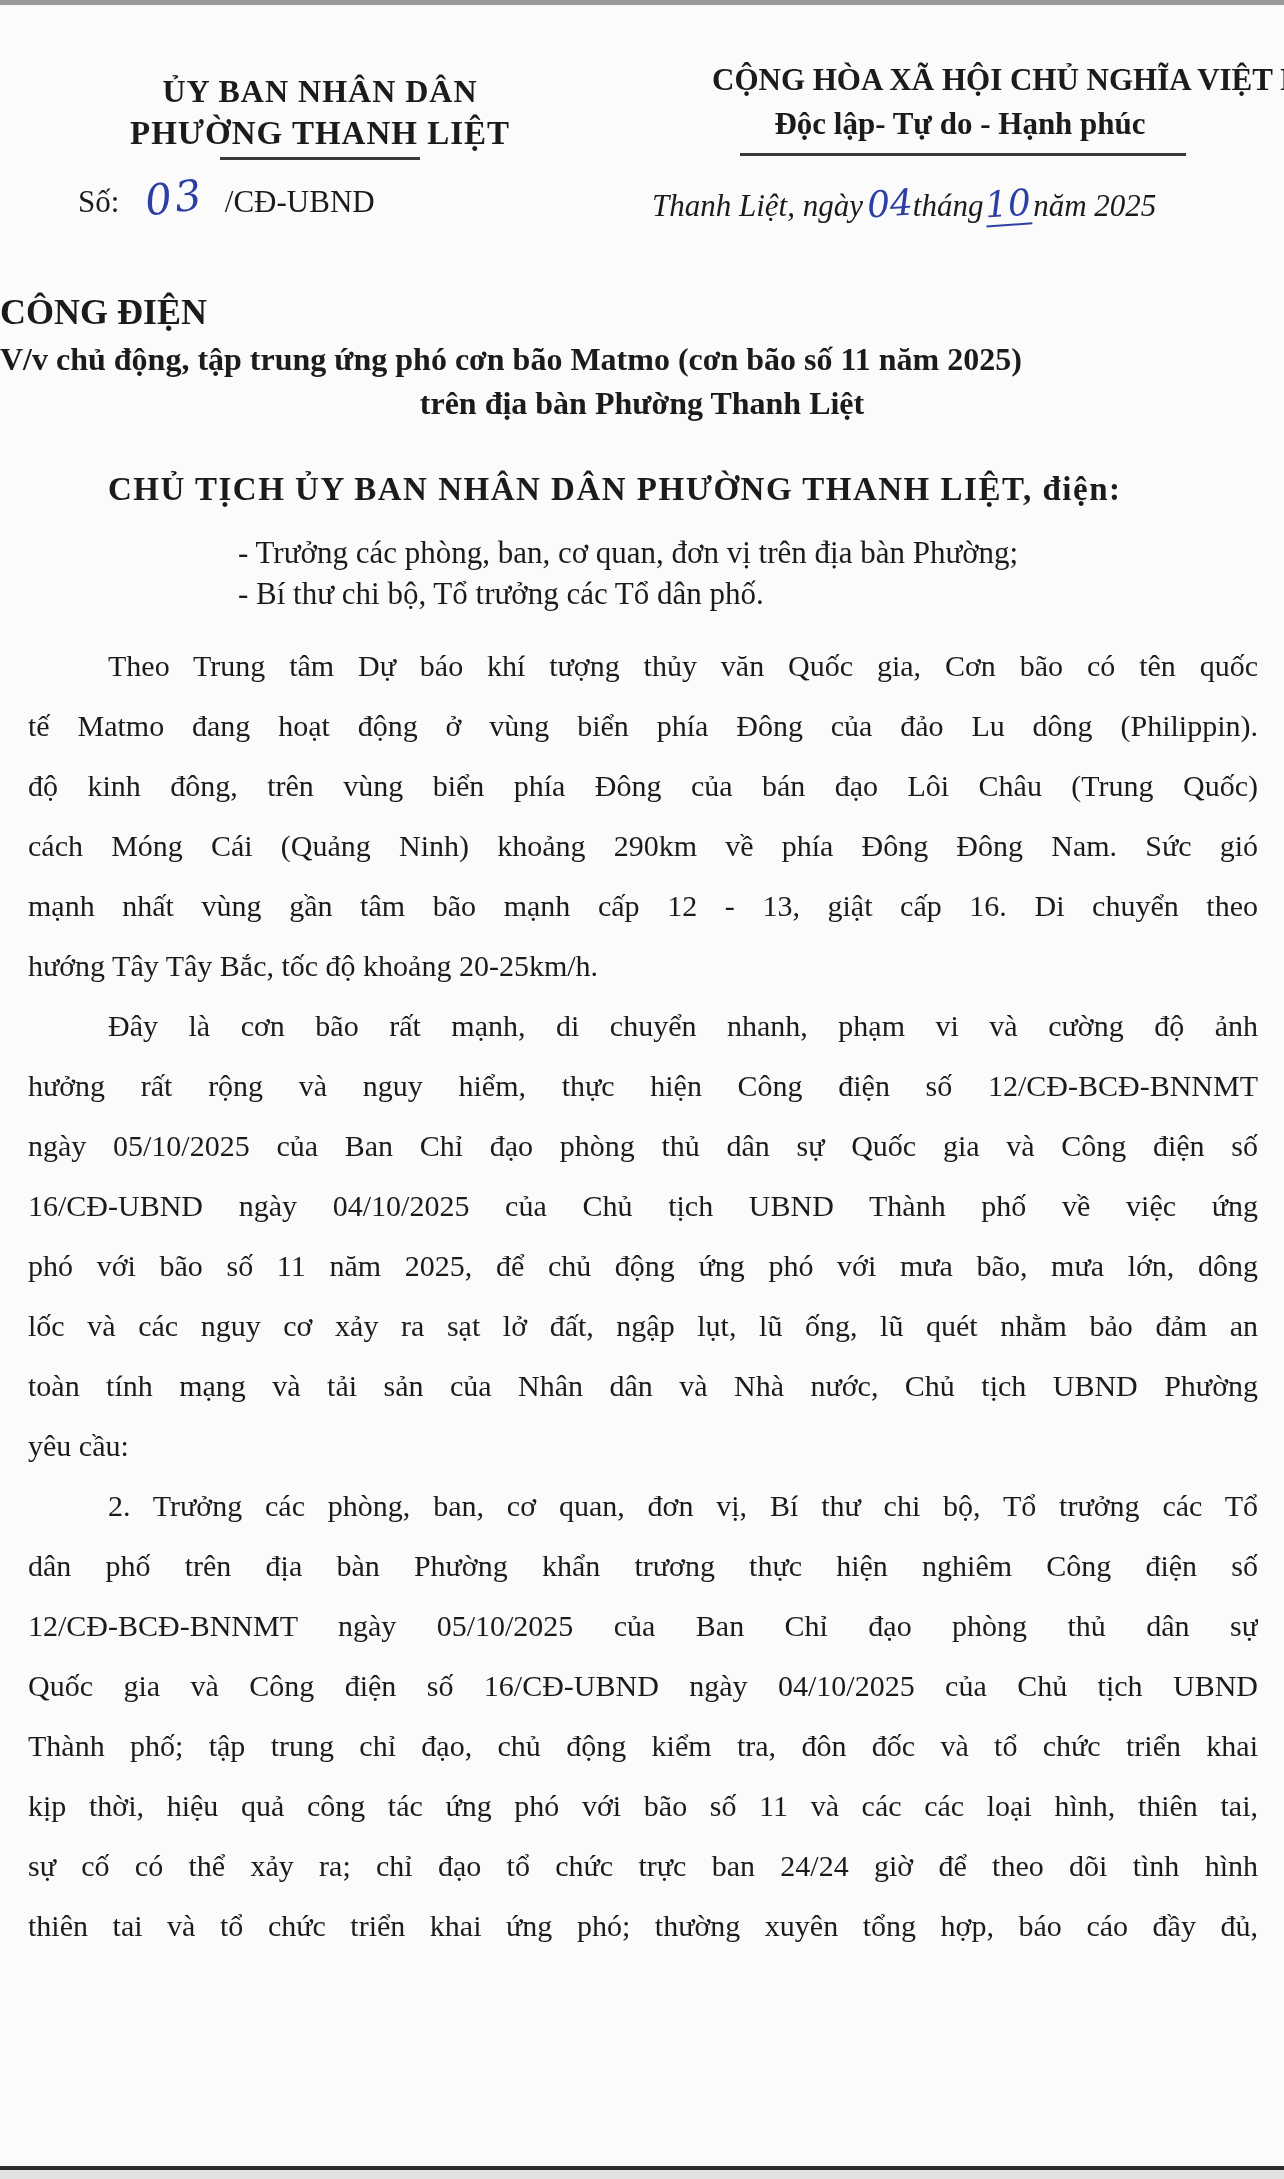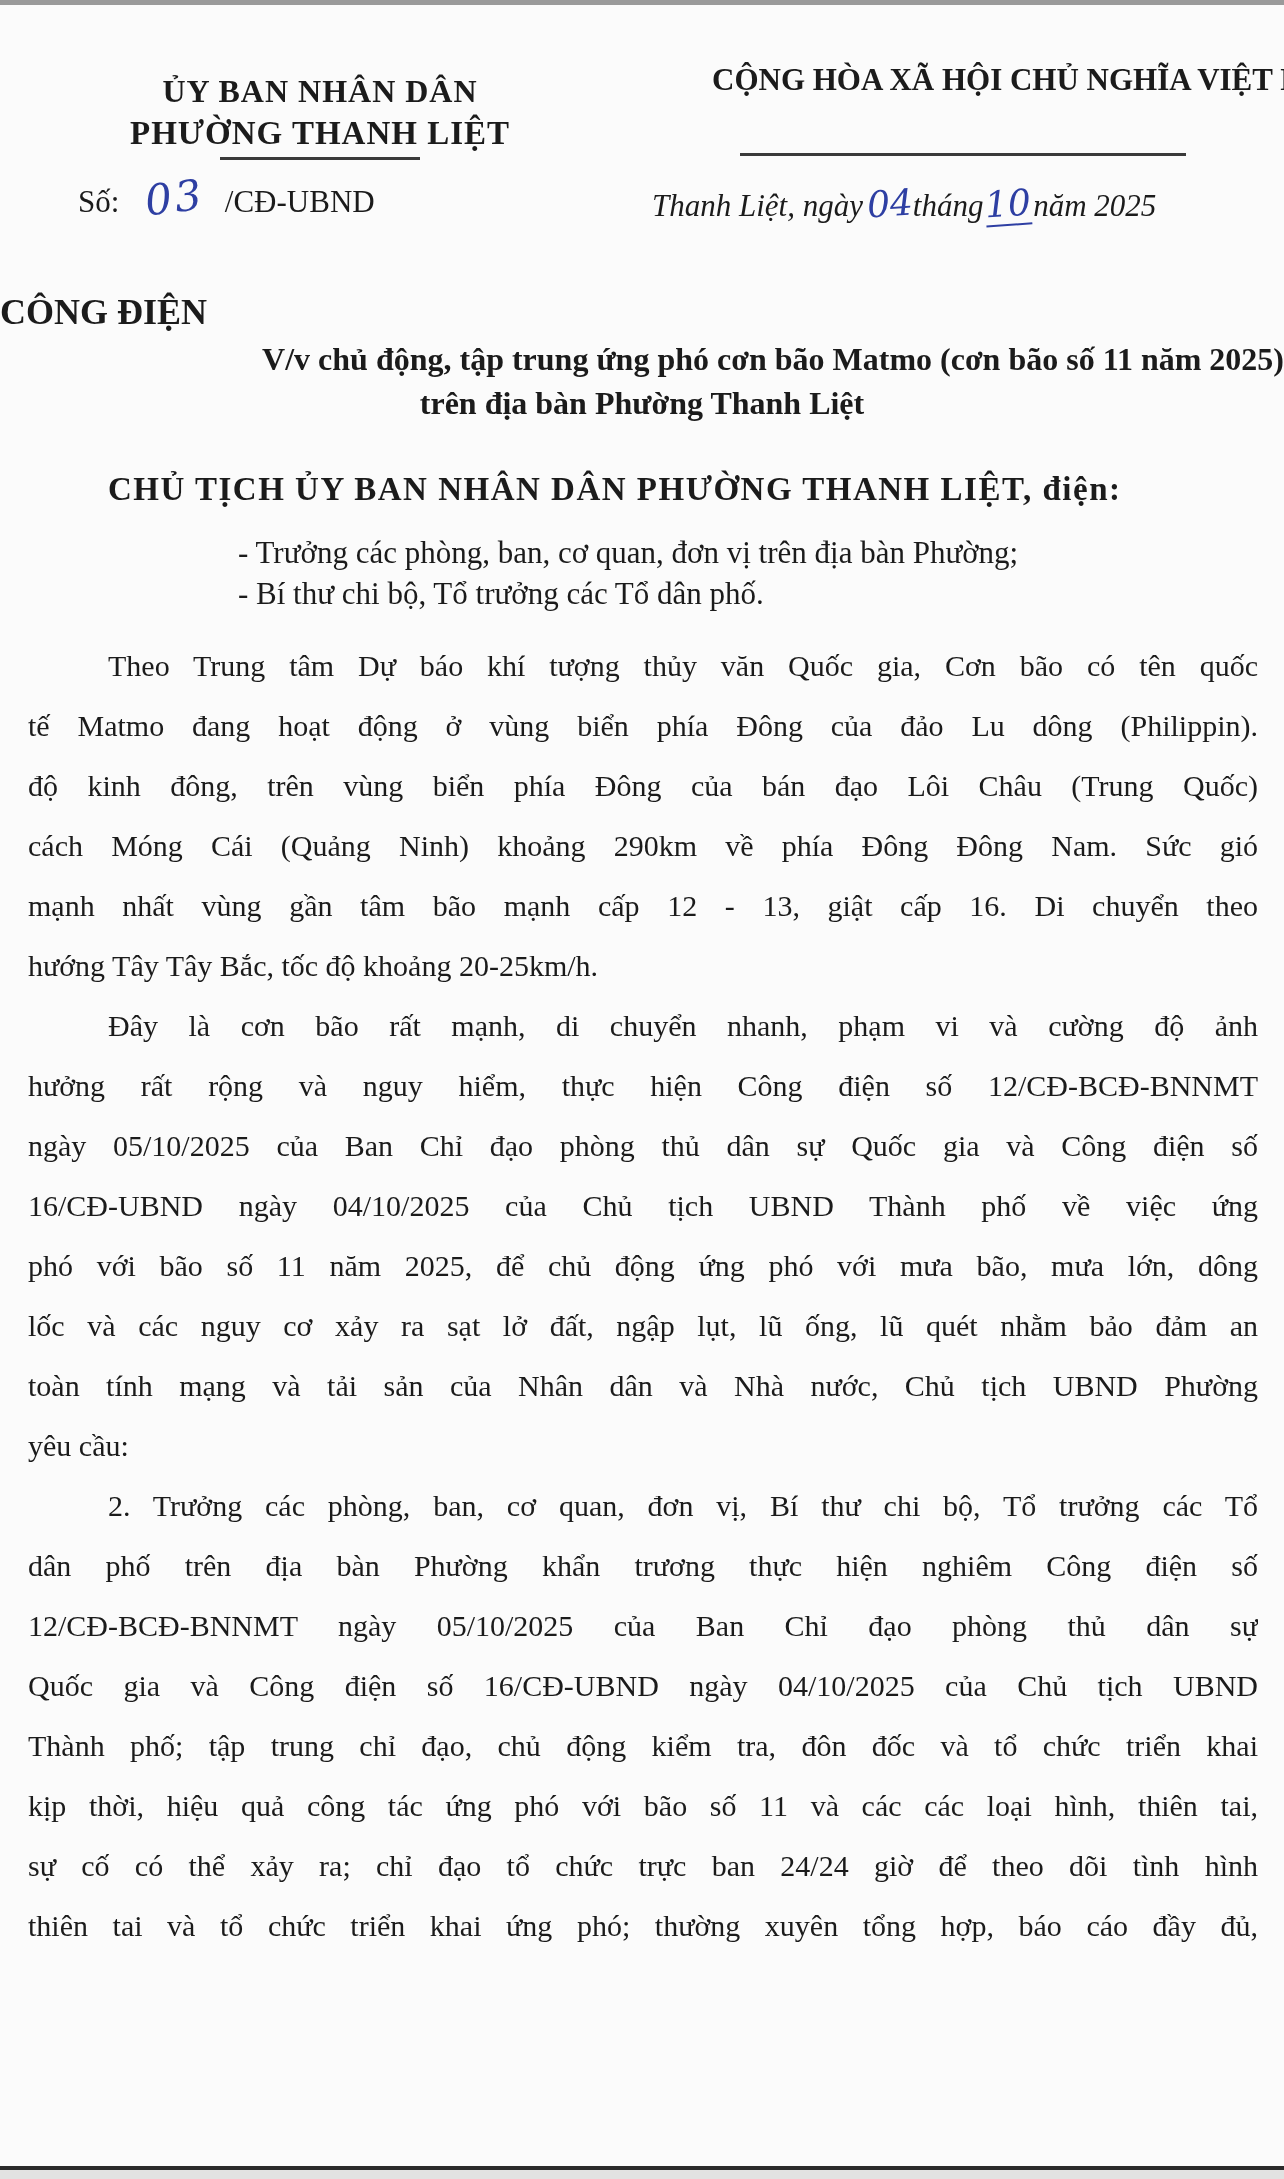--- a/index.html
+++ b/index.html
@@ -32,21 +32,21 @@
   .hand { color:#2e3fa3; font-style:italic; font-family:"DejaVu Serif",serif; }
   .hand-number { display:inline-block; font-size:42px; line-height:36px; margin:0 20px 0 26px; transform:rotate(-7deg); letter-spacing:3px; }
   .so-suffix { display:inline-block; }
 
   .date-line { position:absolute; left:652px; top:184px; font-style:italic; font-size:31px; line-height:40px; white-space:nowrap; }
   .hand-day { display:inline-block; font-size:36px; margin:0 0 0 4px; transform:rotate(-4deg); }
   .hand-month { display:inline-block; font-size:36px; margin:0 2px; transform:rotate(-4deg); border-bottom:2px solid #2e3fa3; }
 
   
   .doc-title { position:absolute; left:0; top:290px; width:100%; text-align:left; font-weight:bold; font-size:36px; line-height:44px; }
-  .doc-subject1 { position:absolute; left:0; top:338px; width:100%; text-align:right; font-weight:bold; font-size:32px; line-height:42px; white-space:nowrap; }
+  .doc-subject1 { position:absolute; left:0; top:338px; width:100%; text-align:left; font-weight:bold; font-size:32px; line-height:42px; white-space:nowrap; }
   .doc-subject2 { position:absolute; left:0; top:382px; width:100%; text-align:center; font-weight:bold; font-size:32px; line-height:42px; }
 
   .salutation { position:absolute; left:108px; top:458px; font-weight:bold; font-size:33px; line-height:42px; letter-spacing:1.5px; white-space:nowrap;margin-top:10px; }
 
   .recipients { position:absolute; left:238px; top:532px; font-size:31px; line-height:41px; }
   .recipient-line { white-space:nowrap;font-family:Liberation Serif, serif; }
 
   
   .body-text { position:absolute; left:28px; top:636px; width:1230px; font-size:30px; }
   .para { }
@@ -60,20 +60,21 @@
 <div class="page">
   <div class="scan-strip-top"></div>
 
   <div class="org-block">
     <div class="org-line1">ỦY BAN NHÂN DÂN</div>
     <div class="org-line2">PHƯỜNG THANH LIỆT</div>
     <div class="org-underline"></div>
   </div>
 
   <div class="nat-line1">CỘNG HÒA XÃ HỘI CHỦ NGHĨA VIỆT NAM</div>
+  <div class="nat-line2">Độc lập- Tự do - Hạnh phúc</div>
   <div class="nat-underline"></div>
 
   <div class="so-line">
     <span class="so-label">Số:</span><span class="hand hand-number">03</span><span class="so-suffix">/CĐ-UBND</span>
   </div>
 
   <div class="date-line">
     <span>Thanh Liệt, ngày</span><span class="hand hand-day">04</span><span>tháng</span><span class="hand hand-month">10</span><span>năm 2025</span>
   </div>
 

